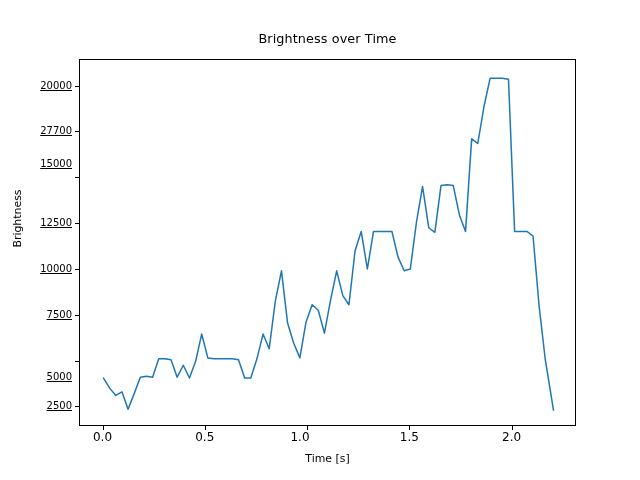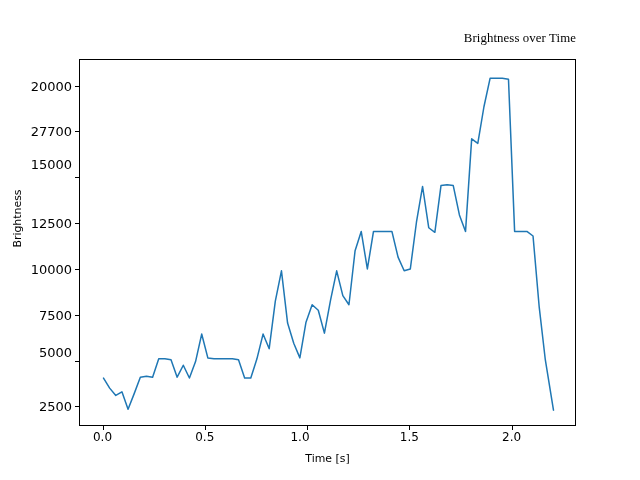--- a/index.html
+++ b/index.html
@@ -18,25 +18,24 @@
     position: relative;
     width: 640px;
     height: 480px;
     background: #ffffff;
   }
   #chart-title {
     position: absolute;
     left: 79px;
     top: 31px;
     width: 497px;
-    text-align: right;
+    text-align: center;
     font-size: 12.8px;
     color: #000000;
     letter-spacing: 0.1px;
-    font-family: Liberation Serif, serif;
   }
   #plot-area {
     position: absolute;
     left: 79px;
     top: 59px;
     width: 497px;
     height: 367px;
     border: 1px solid #000000;
     box-sizing: border-box;
     background: #ffffff;
@@ -46,25 +45,26 @@
     left: 0;
     top: 0;
     width: 497px;
     height: 367px;
     display: block;
   }
   .ytick-label {
     position: absolute;
     right: 0;
     text-align: right;
-    font-size: 13px;
+    font-size: 10px;
     color: #000000;
     white-space: nowrap;
     transform: translateY(-50%);
     line-height: 1;
+    text-decoration: underline;
   }
   #ytick-labels {
     position: absolute;
     left: 0px;
     top: 59px;
     width: 72px;
     height: 367px;
   }
   .ytick-mark {
     position: absolute;
@@ -136,21 +136,21 @@
 <body>
 
 <div id="figure">
 
   <div id="chart-title">Brightness over Time</div>
 
   <div id="yaxis-label">Brightness</div>
 
   <div id="ytick-labels">
       <div class="ytick-label" style="top: 347.385px;">2500</div>
-      <div class="ytick-label" style="top: 293px;">5000</div>
+      <div class="ytick-label" style="top: 318px;">5000</div>
       <div class="ytick-label" style="top: 255.727px;">7500</div>
       <div class="ytick-label" style="top: 209.898px;">10000</div>
       <div class="ytick-label" style="top: 164.068px;">12500</div>
       <div class="ytick-label" style="top: 105px;">15000</div>
       <div class="ytick-label" style="top: 72.4101px;">27700</div>
       <div class="ytick-label" style="top: 26.5809px;">20000</div>
     </div>
   <div id="ytick-marks">
       <div class="ytick-mark" style="top: 347.385px;"></div>
       <div class="ytick-mark" style="top: 301.556px;"></div>

